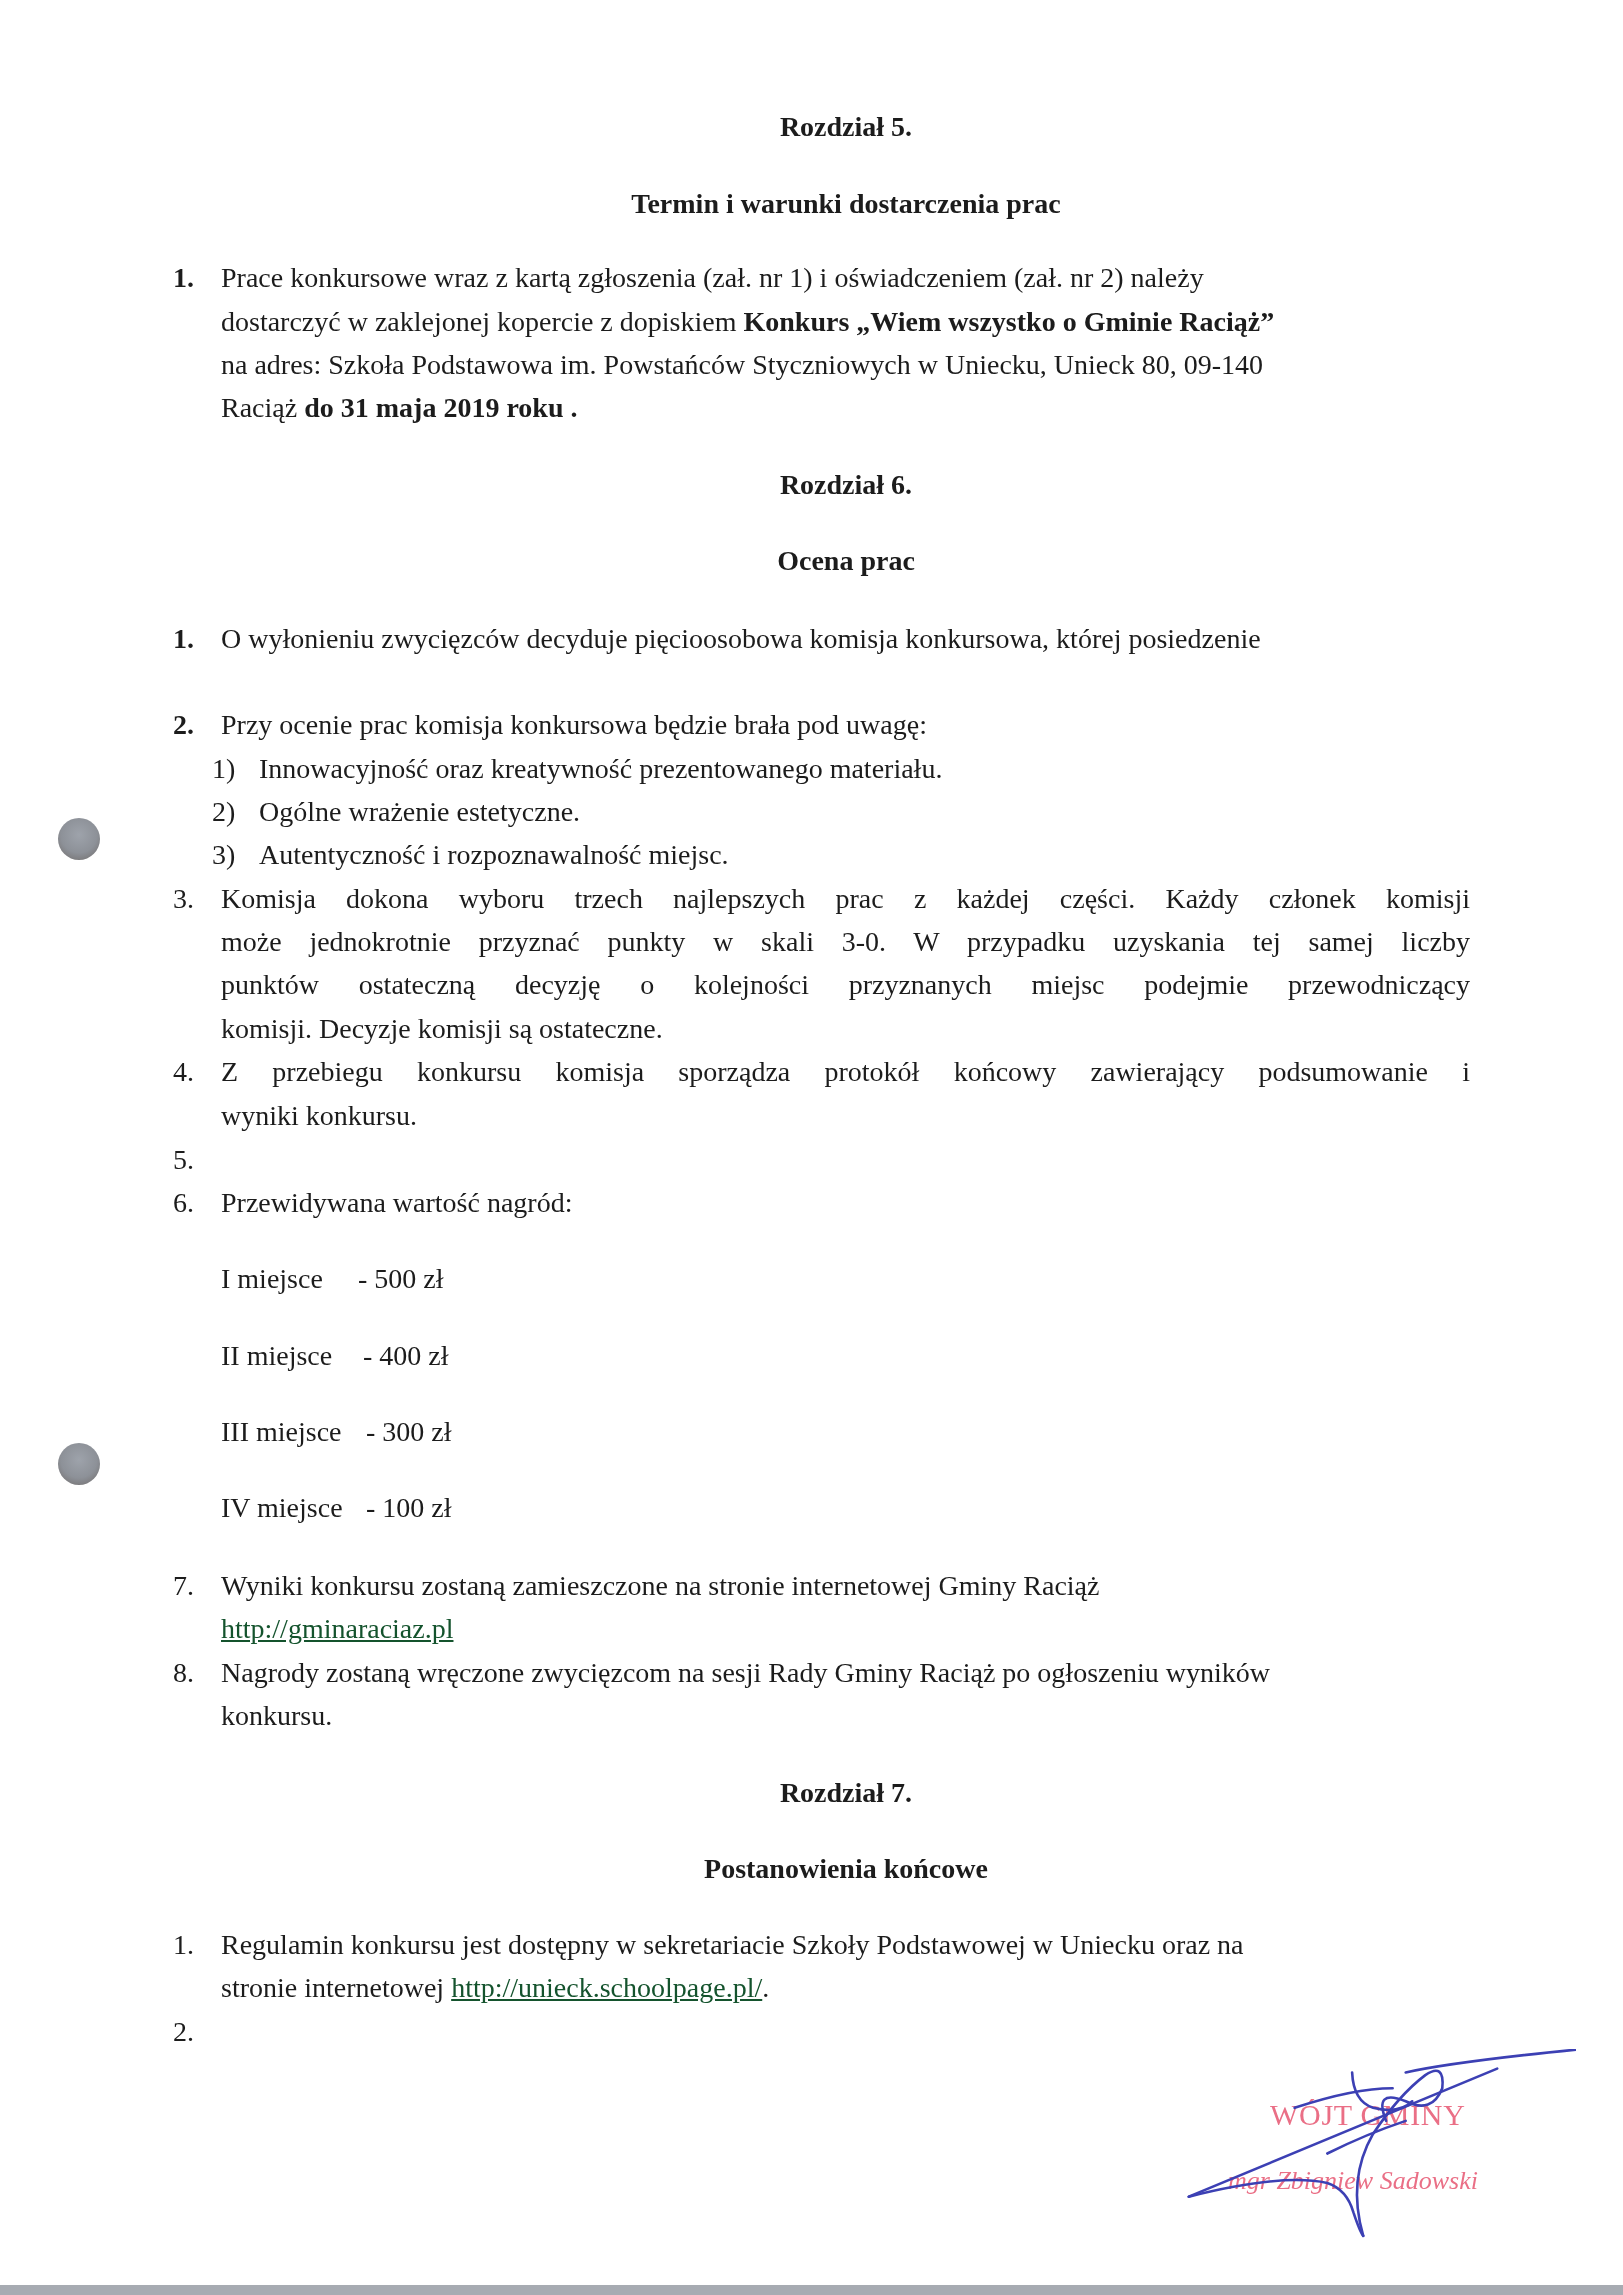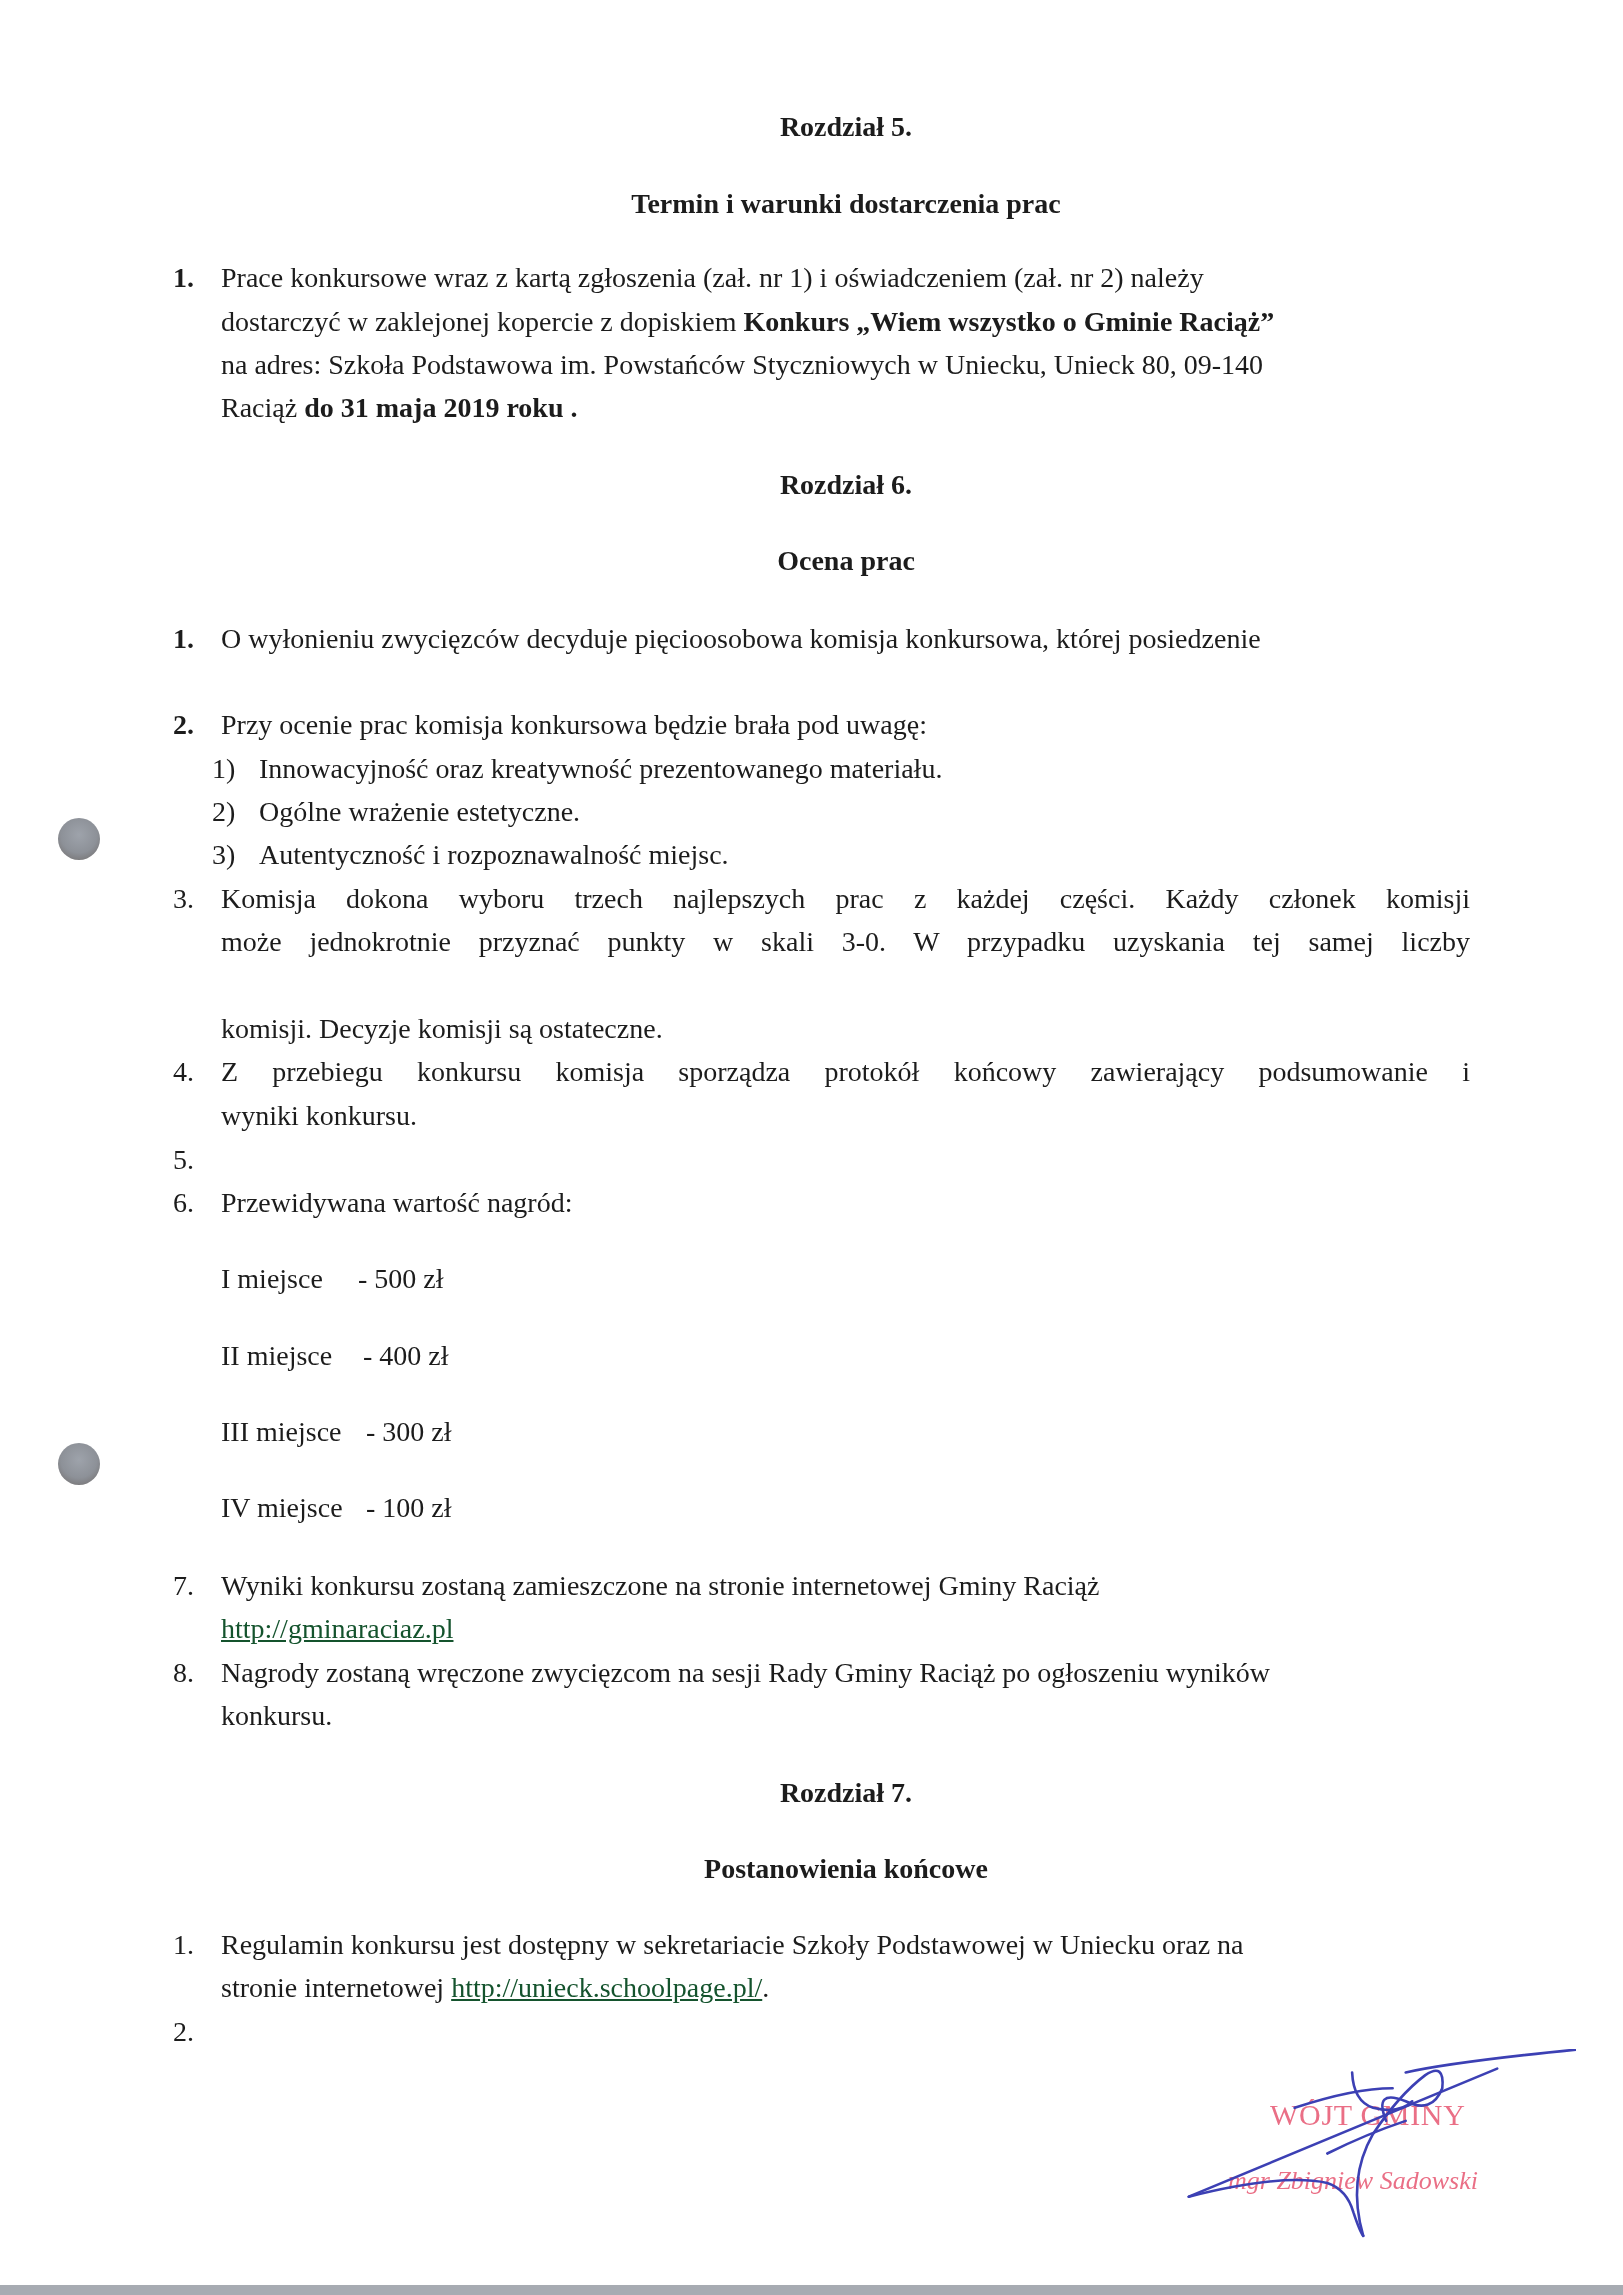--- a/index.html
+++ b/index.html
@@ -60,20 +60,21 @@
   <div class="num" style="left:200px; top:755px;">1)</div>
   <div class="line" style="left:247px; top:755px;">Innowacyjność oraz kreatywność prezentowanego materiału.</div>
   <div class="num" style="left:200px; top:798px;">2)</div>
   <div class="line" style="left:247px; top:798px;">Ogólne wrażenie estetyczne.</div>
   <div class="num" style="left:200px; top:841px;">3)</div>
   <div class="line" style="left:247px; top:841px;">Autentyczność i rozpoznawalność miejsc.</div>
 
   <div class="num" style="left:161px; top:885px;">3.</div>
   <div class="line just" style="left:209px; top:885px;">Komisja dokona  wyboru trzech najlepszych prac z każdej części. Każdy członek komisji</div>
   <div class="line just" style="left:209px; top:928px;">może jednokrotnie przyznać punkty w skali 3-0. W przypadku uzyskania tej samej liczby</div>
+  <div class="line just" style="left:209px; top:971px;">punktów ostateczną decyzję o kolejności przyznanych miejsc podejmie przewodniczący</div>
   <div class="line" style="left:209px; top:1015px;">komisji. Decyzje komisji są ostateczne.</div>
 
   <div class="num" style="left:161px; top:1058px;">4.</div>
   <div class="line just" style="left:209px; top:1058px;">Z przebiegu konkursu komisja sporządza protokół końcowy zawierający podsumowanie i</div>
   <div class="line" style="left:209px; top:1102px;">wyniki konkursu.</div>
 
   <div class="num" style="left:161px; top:1146px;">5.</div>
 
   <div class="num" style="left:161px; top:1189px;">6.</div>
   <div class="line" style="left:209px; top:1189px;">Przewidywana wartość nagród:</div>

